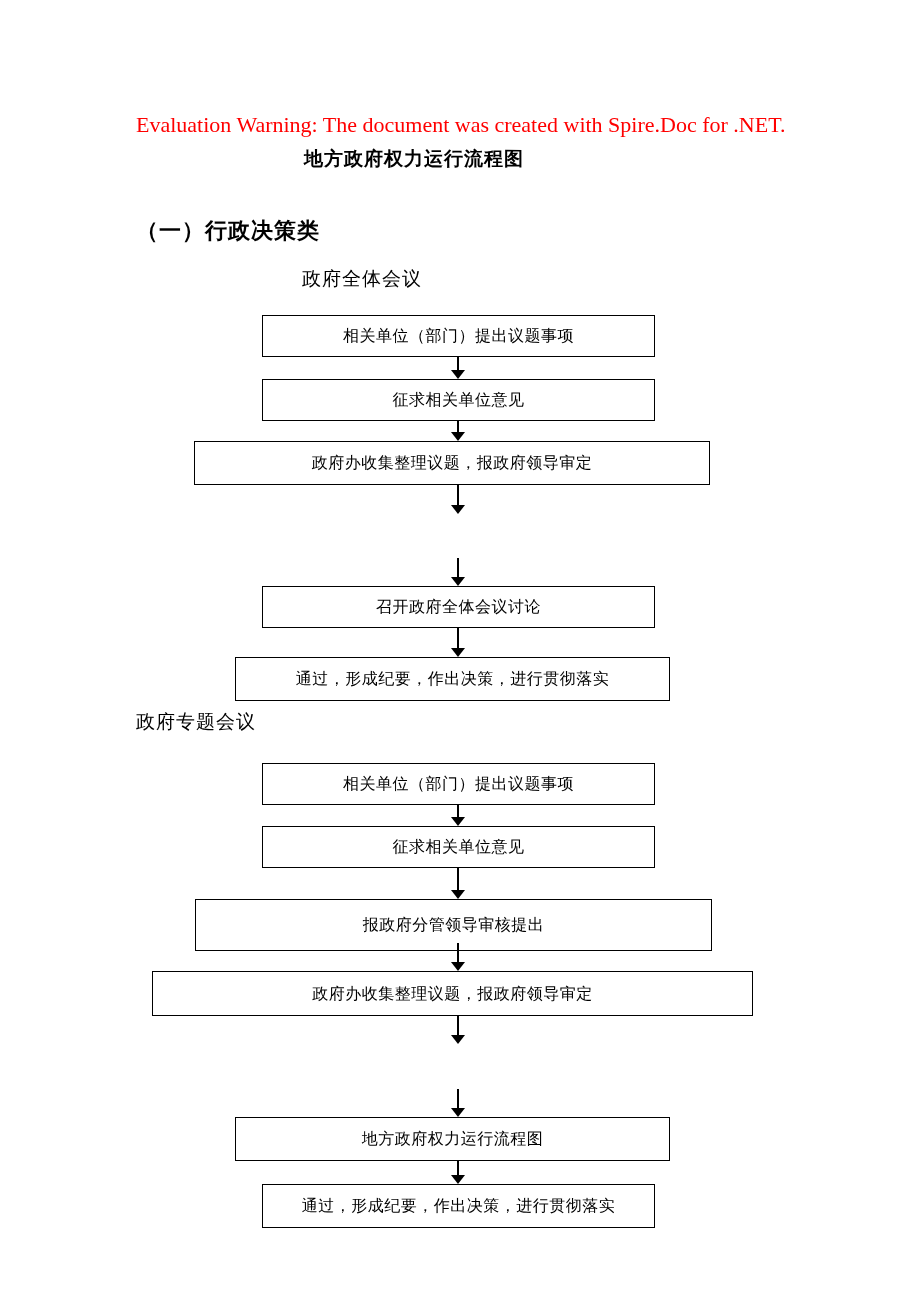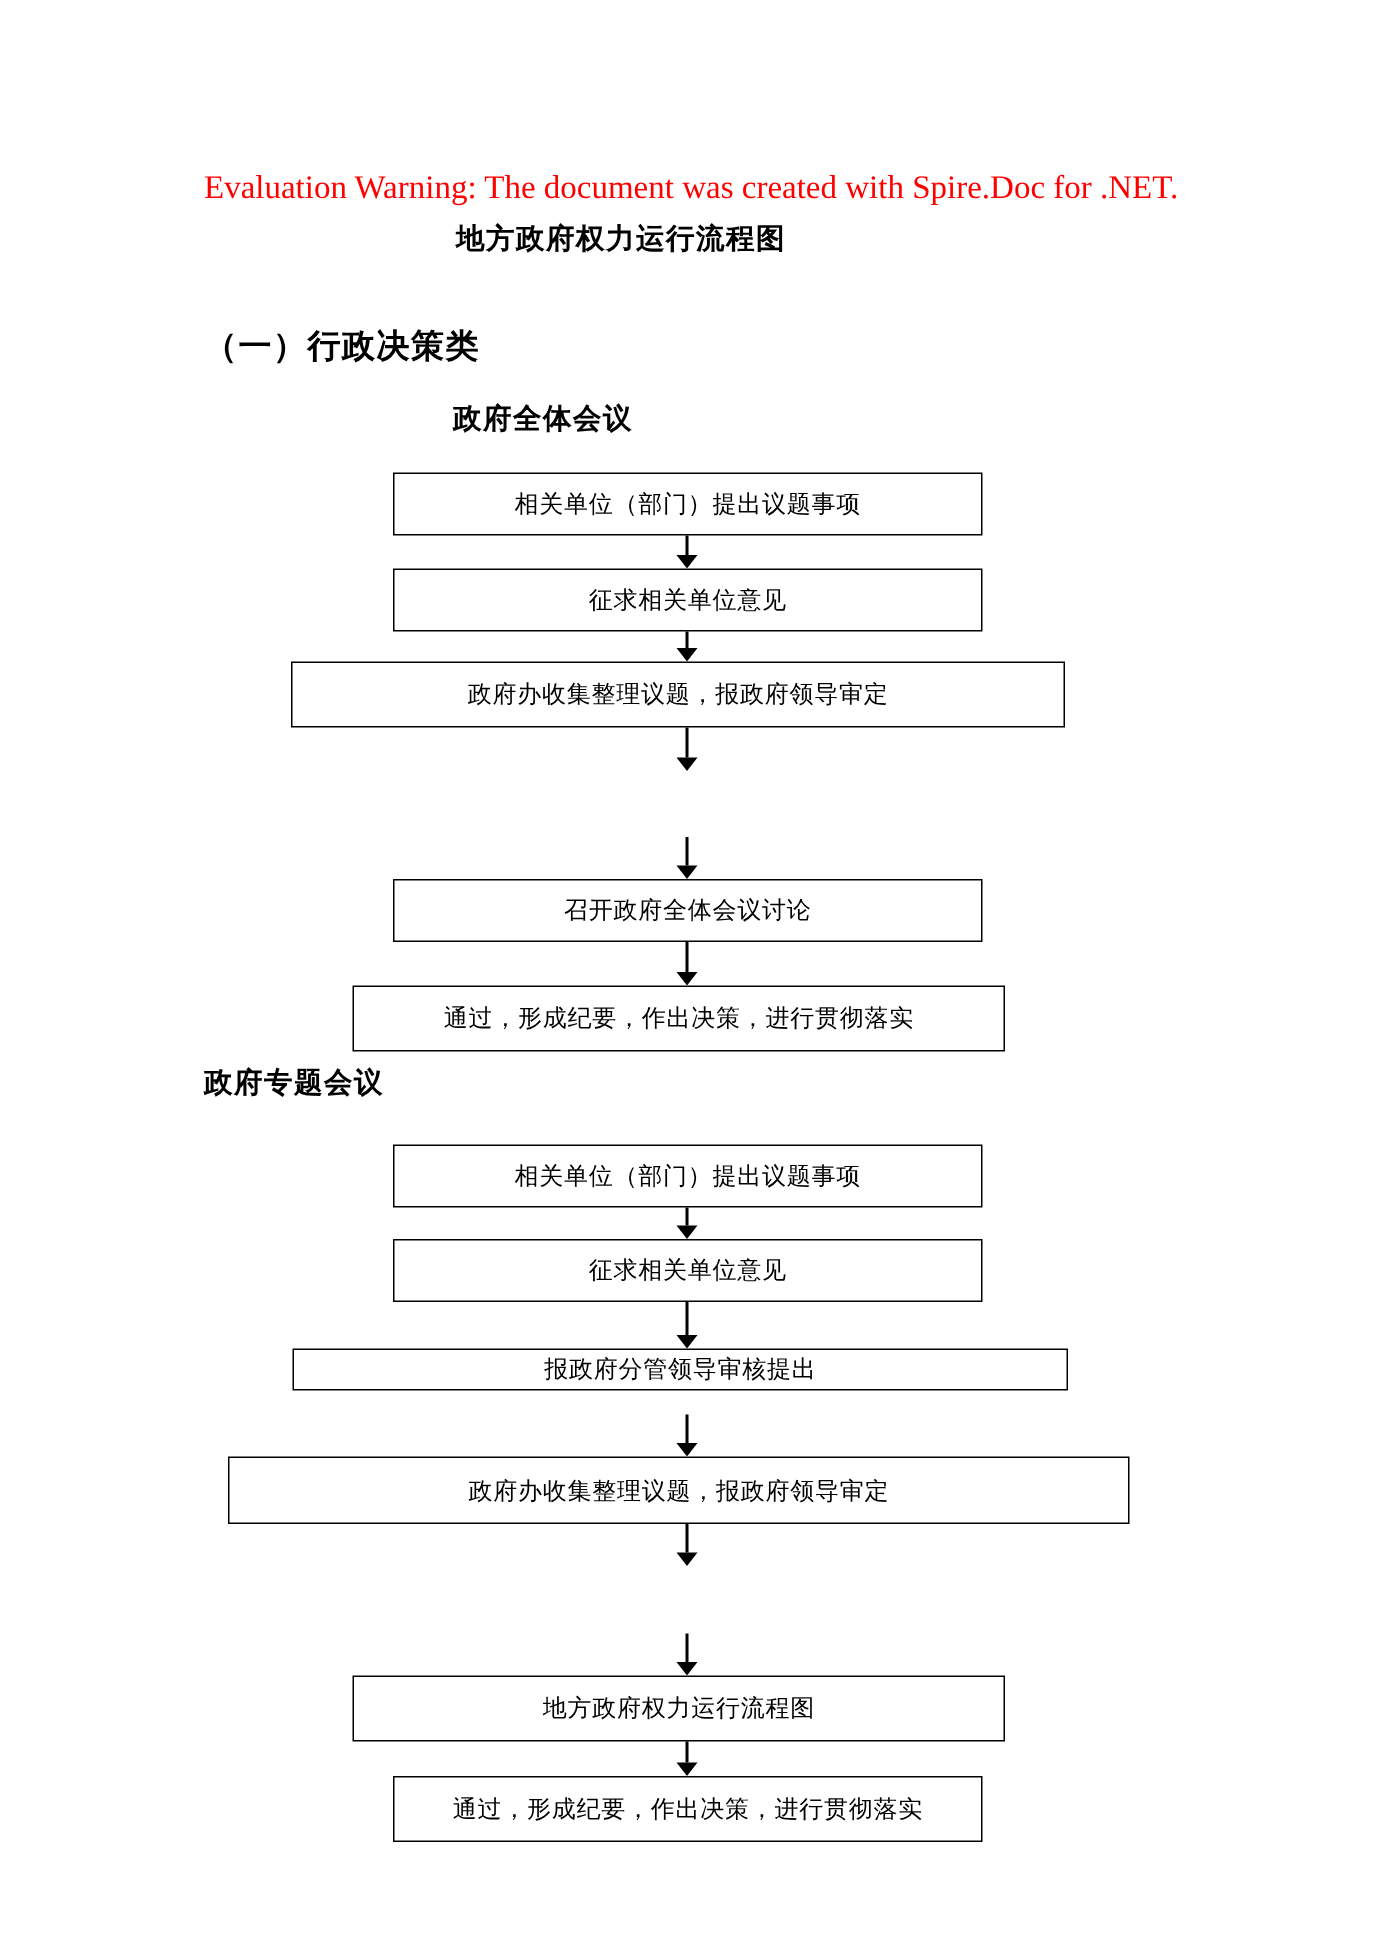--- a/index.html
+++ b/index.html
@@ -53,21 +53,21 @@
     font-weight: 700;
     font-size: 22px;
     letter-spacing: 1px;
     white-space: nowrap;
   }
   .section-heading.s1 { left: 136px; top: 216px; }
 
   .chart-title {
     position: absolute;
     font-family: "DejaVu Sans", "Liberation Sans", sans-serif;
-    font-weight: 700;
+    font-weight: 400;
     font-size: 19px;
     letter-spacing: 1px;
     white-space: nowrap;
   }
   .chart-title.c1 { left: 302px; top: 266px; }
   .chart-title.c2 { left: 136px; top: 709px; }
 
   
   .flow-box {
     position: absolute;
@@ -159,21 +159,21 @@
     <span class="stem" style="height:12px;"></span>
     <span class="head" style="top:12px;"></span>
   </div>
 
   <div class="flow-box" style="left:262px; top:826px; width:393px; height:42px;">征求相关单位意见</div>
   <div class="flow-arrow" style="left:450px; top:868px; height:31px;">
     <span class="stem" style="height:22px;"></span>
     <span class="head" style="top:22px;"></span>
   </div>
 
-  <div class="flow-box" style="left:195px; top:899px; width:517px; height:28px;">报政府分管领导审核提出</div>
+  <div class="flow-box" style="left:195px; top:899px; width:517px; height:52px;">报政府分管领导审核提出</div>
   <div class="flow-arrow" style="left:450px; top:943px; height:28px;">
     <span class="stem" style="height:19px;"></span>
     <span class="head" style="top:19px;"></span>
   </div>
 
   <div class="flow-box" style="left:152px; top:971px; width:601px; height:45px;">政府办收集整理议题，报政府领导审定</div>
   <div class="flow-arrow" style="left:450px; top:1016px; height:28px;">
     <span class="stem" style="height:19px;"></span>
     <span class="head" style="top:19px;"></span>
   </div>

